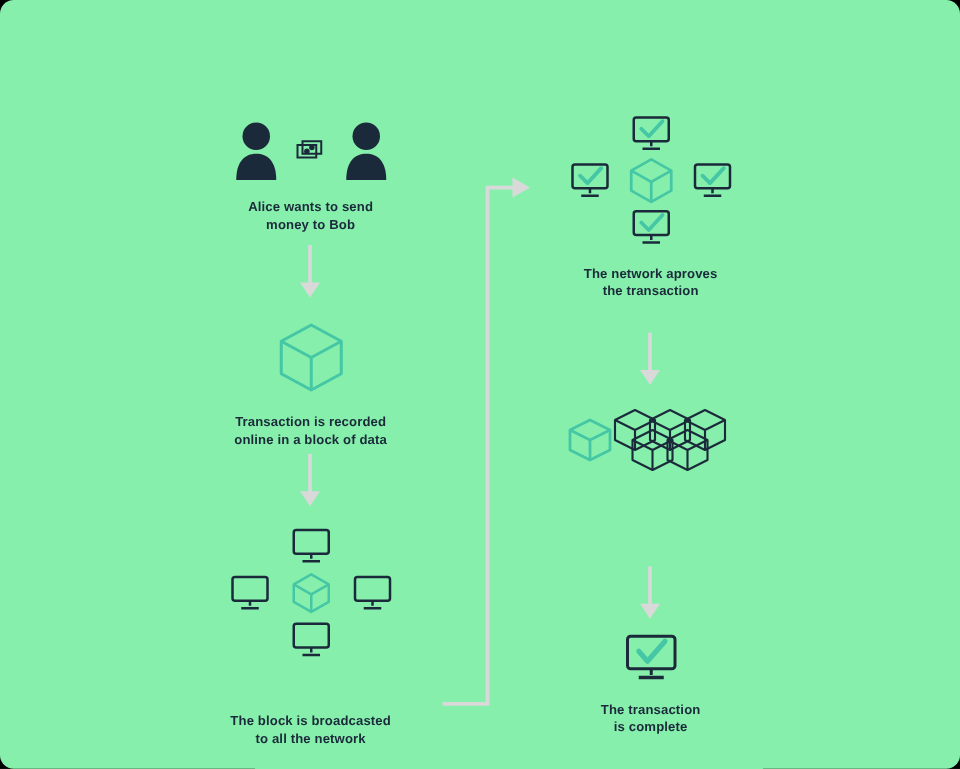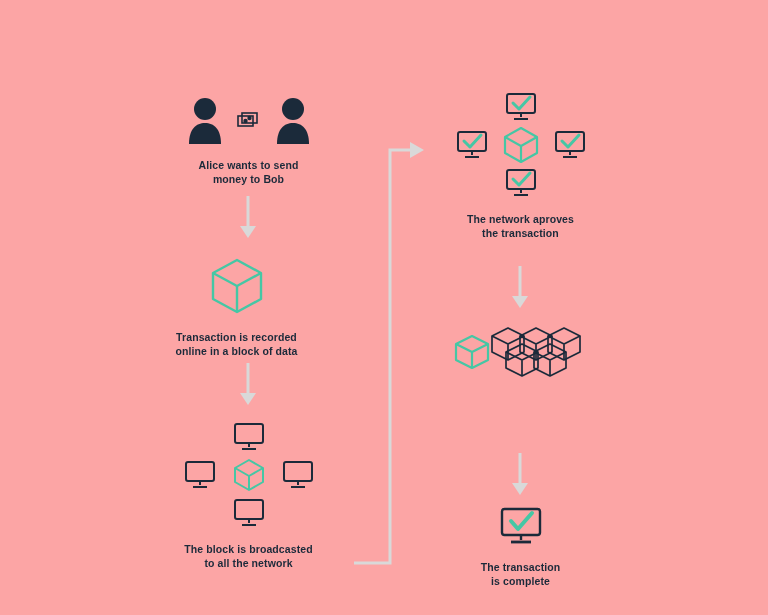--- a/index.html
+++ b/index.html
@@ -11,21 +11,22 @@
     width: 768px;
     height: 615px;
     position: relative;
     overflow: hidden;
     font-family: "Liberation Sans", sans-serif;
     color: #1b2a3a;
   }
   .stage {
     position: absolute;
     inset: 0;
-    background: #fca5a5;
+    background: #86efac;
+    border-radius: 11px;
   }
   .step {
     position: absolute;
     display: flex;
     flex-direction: column;
     align-items: center;
   }
   .icons {
     display: flex;
     align-items: center;
@@ -97,42 +98,42 @@
 money to Bob</div>
   </div>
 
   <div class="arrow" style="left:236px; top:196px;">
     <svg width="24" height="44" viewBox="0 0 24 44">
       <line x1="12" y1="0" x2="12" y2="33" stroke="#d9d9d9" stroke-width="3"></line>
       <path d="M4 30 L12 42 L20 30 Z" fill="#d9d9d9"></path>
     </svg>
   </div>
 
-  <div class="step" style="left:164px; top:256px; width:145px;">
+  <div class="step" style="left:176px; top:256px; width:145px;">
     <div class="icons">
       <span>
         <svg width="56" height="60" viewBox="0 0 56 60">
           <path d="M28 4 L52 17 L52 43 L28 56 L4 43 L4 17 Z" fill="none" stroke="#45c7a5" stroke-width="2.4" stroke-linejoin="round"></path>
           <path d="M4 17 L28 30 L52 17" fill="none" stroke="#45c7a5" stroke-width="2.4" stroke-linejoin="round"></path>
           <line x1="28" y1="30" x2="28" y2="56" stroke="#45c7a5" stroke-width="2.4"></line>
         </svg>
       </span>
     </div>
     <div class="caption">Transaction is recorded
 online in a block of data</div>
   </div>
 
   <div class="arrow" style="left:236px; top:363px;">
     <svg width="24" height="44" viewBox="0 0 24 44">
       <line x1="12" y1="0" x2="12" y2="33" stroke="#d9d9d9" stroke-width="3"></line>
       <path d="M4 30 L12 42 L20 30 Z" fill="#d9d9d9"></path>
     </svg>
   </div>
 
-  <div class="step" style="left:183px; top:422px; width:131px;">
+  <div class="step" style="left:183px; top:422px; width:131px;gap:28px;">
     <div class="cluster">
 
       <span class="cl-top">
         <svg width="32" height="30" viewBox="0 0 32 30">
           <rect x="2" y="2" width="28" height="19" rx="2" fill="none" stroke="#1b2a3a" stroke-width="2"></rect>
           <line x1="16" y1="21" x2="16" y2="25" stroke="#1b2a3a" stroke-width="2"></line>
           <line x1="9" y1="27" x2="23" y2="27" stroke="#1b2a3a" stroke-width="2"></line>
         </svg>
       </span>
 

